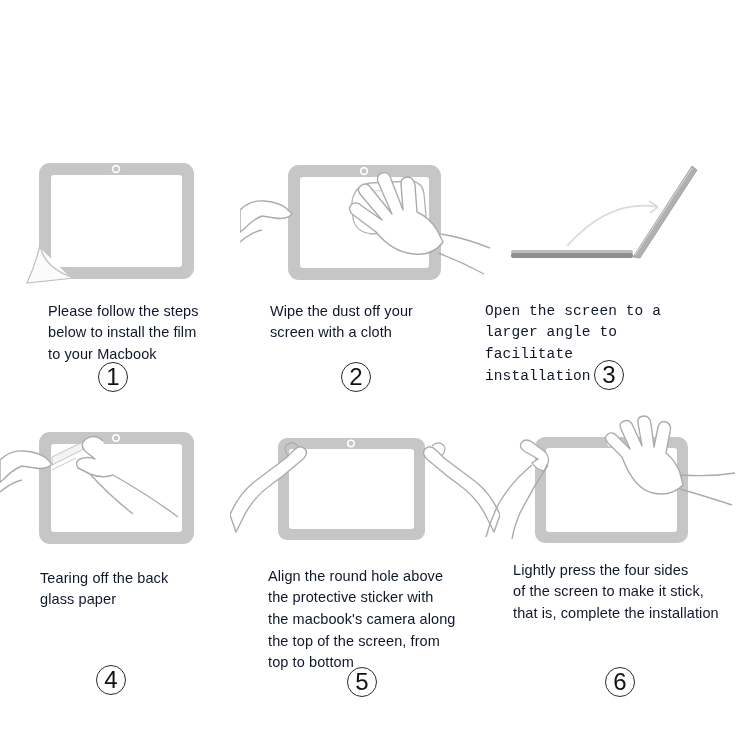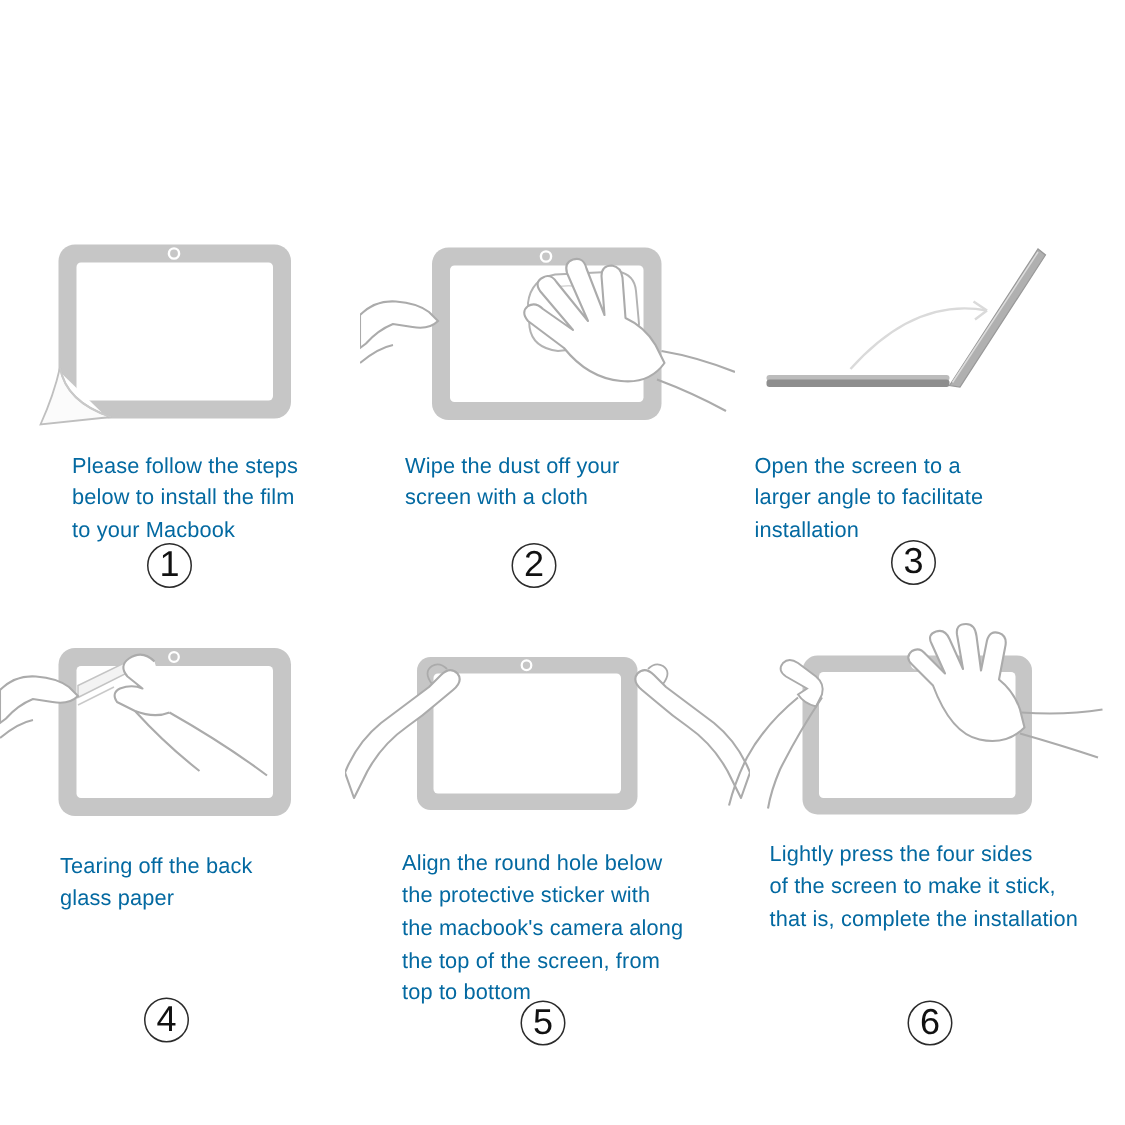--- a/index.html
+++ b/index.html
@@ -9,25 +9,25 @@
   }
   .banner{
     position:absolute;left:0;top:46px;width:750px;height:57px;background:#868686;
     display:flex;align-items:center;justify-content:center;
   }
   .banner .title{
     color:#ffffff;font-size:30px;letter-spacing:0.5px;font-weight:400;
   }
   .caption{
     position:absolute;font-size:14.5px;line-height:21.7px;white-space:pre-line;
-    color:#0369a1;letter-spacing:0.1px;
+    color:#0f172a;letter-spacing:0.1px;
   }
   .cap1{left:48px;top:286px;width:180px;}
   .cap2{left:270px;top:286px;width:190px;}
-  .cap3{left:503px;top:286px;width:200px;}
+  .cap3{left:485px;top:286px;width:200px;font-family:Liberation Mono, monospace;}
   .cap4{left:40px;top:553px;width:190px;}
   .cap5{left:268px;top:551px;width:212px;}
   .cap6{left:513px;top:545px;width:235px;}
   .stepnum{
     position:absolute;width:30px;height:30px;border:1.6px solid #2b2b2b;border-radius:50%;
     display:flex;align-items:center;justify-content:center;
     font-size:24px;font-weight:400;color:#111;box-sizing:border-box;
   }
   .n1{left:98px;top:362px;}
   .n2{left:341px;top:362px;}
@@ -152,21 +152,21 @@
   <p class="caption cap1">Please follow the steps
 below to install the film
 to your Macbook</p>
   <p class="caption cap2">Wipe the dust off your
 screen with a cloth</p>
   <p class="caption cap3">Open the screen to a
 larger angle to facilitate
 installation</p>
   <p class="caption cap4">Tearing off the back
 glass paper</p>
-  <p class="caption cap5">Align the round hole below
+  <p class="caption cap5">Align the round hole above
 the protective sticker with
 the macbook's camera along
 the top of the screen, from
 top to bottom</p>
   <p class="caption cap6">Lightly press the four sides
 of the screen to make it stick,
 that is, complete the installation</p>
 
   <span class="stepnum n1">1</span>
   <span class="stepnum n2">2</span>

